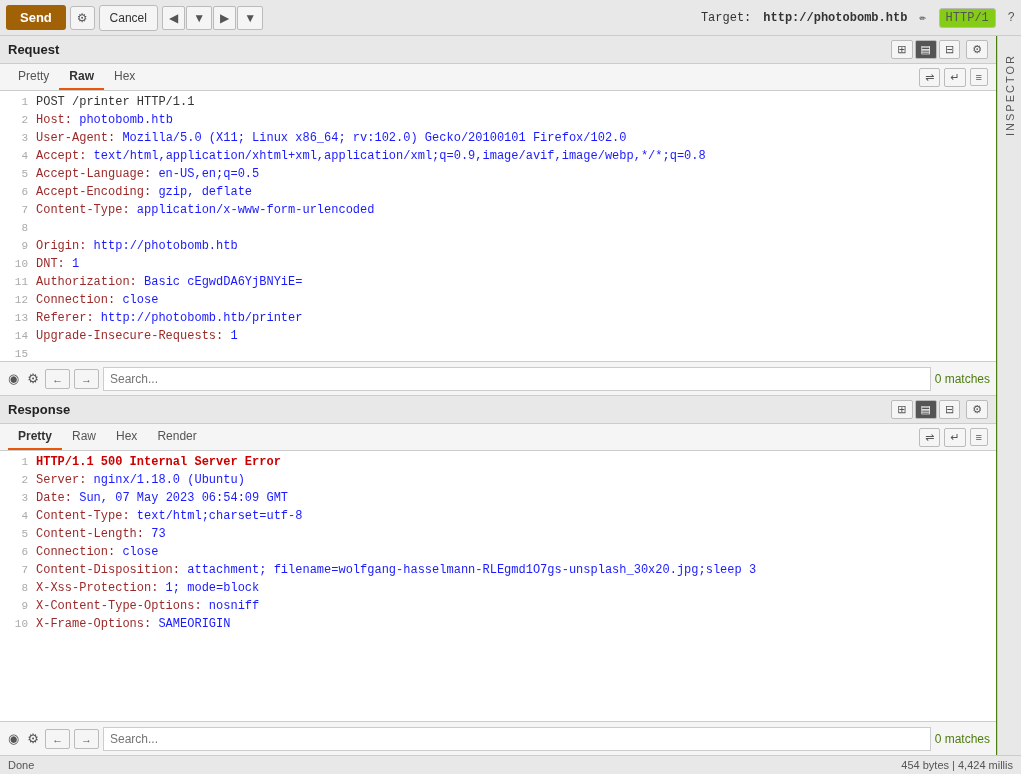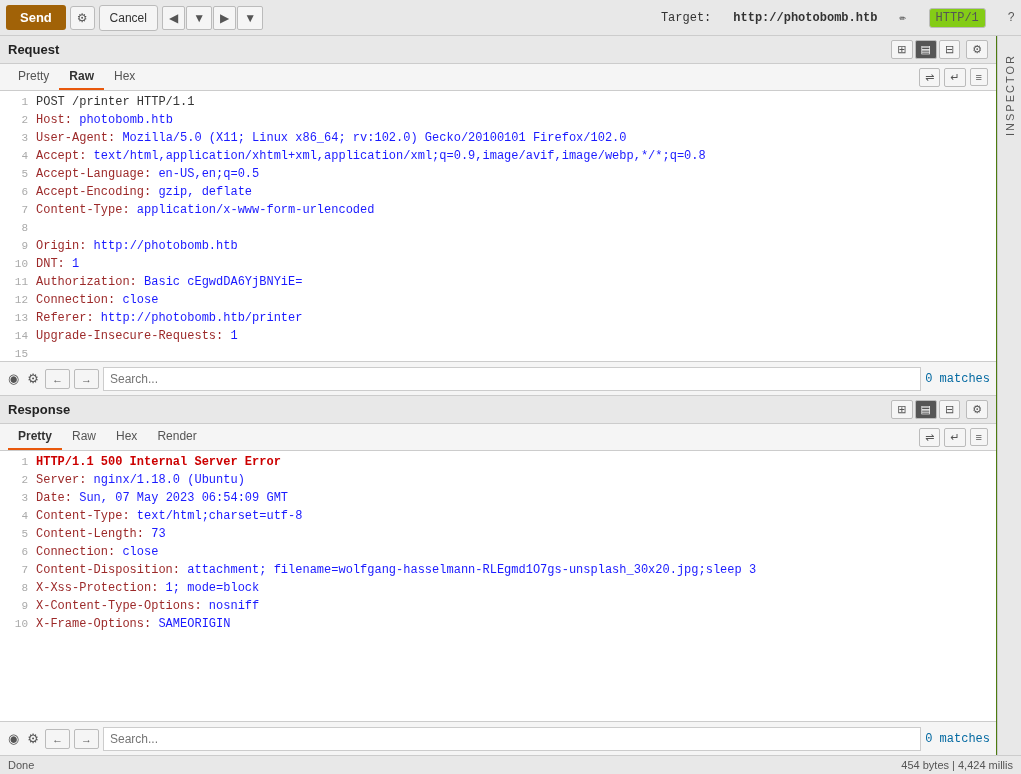--- a/index.html
+++ b/index.html
@@ -57,21 +57,21 @@
       display: flex;
       gap: 1px;
     }
     .nav-group .icon-btn {
       border-radius: 2px;
     }
     .target-info {
       margin-left: auto;
       display: flex;
       align-items: center;
-      gap: 22px;
+      gap: 12px;
       font-size: 12px;
       color: #333;
     }
     .target-url {
       font-weight: bold;
     }
     .edit-icon, .info-icon, .http-badge {
       cursor: pointer;
       color: #555;
       font-size: 12px;
@@ -233,23 +233,23 @@
     .search-input {
       flex: 1;
       border: 1px solid #ccc;
       padding: 4px 6px;
       font-size: 12px;
       background: white;
       outline: none;
     }
     .matches-count {
       font-size: 12px;
-      color: #0369a1;
+      color: #4d7c0f;
       white-space: nowrap;
-      font-family: Liberation Mono, monospace;
+      font-family: Liberation Sans, sans-serif;
     }
     .nav-arrow {
       background: #f5f5f5;
       border: 1px solid #bbb;
       cursor: pointer;
       padding: 3px 6px;
       font-size: 11px;
       color: #555;
       border-radius: 2px;
     }

